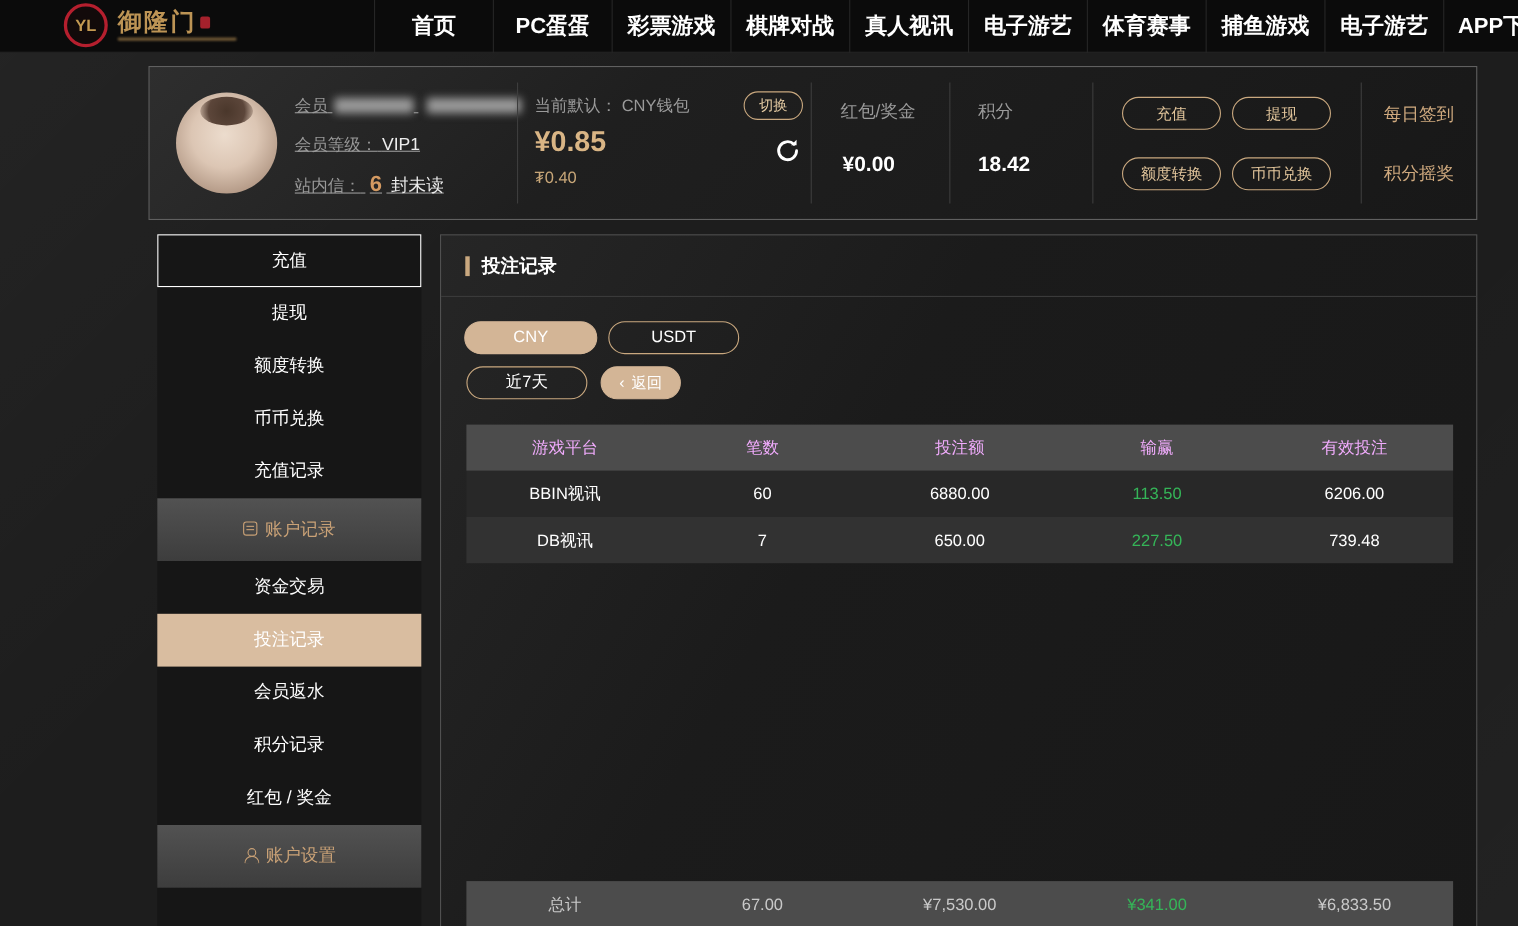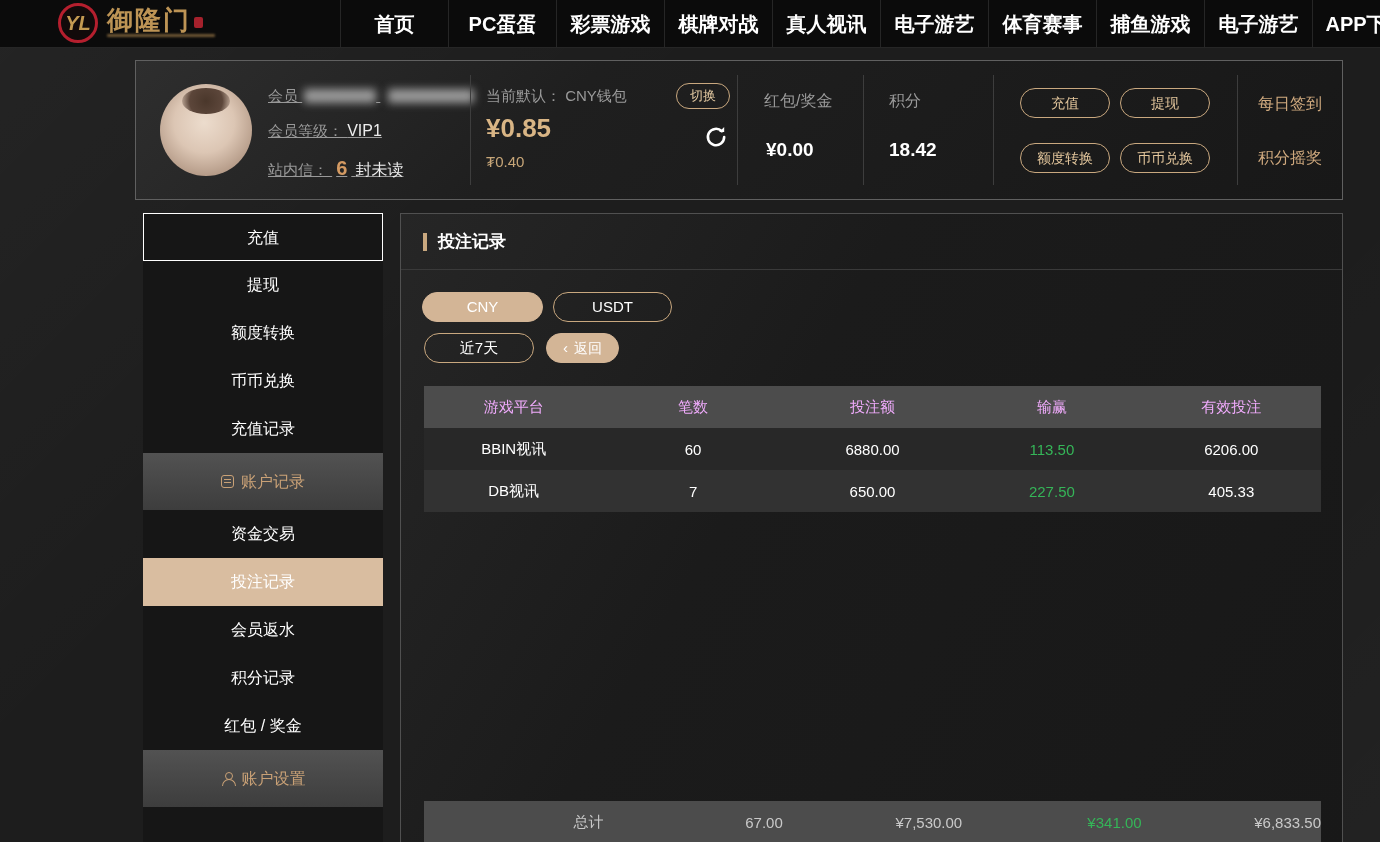--- a/index.html
+++ b/index.html
@@ -10,24 +10,24 @@
     background:
       linear-gradient(135deg, rgba(255,255,255,.03) 0%, rgba(255,255,255,0) 35%),
       linear-gradient(315deg, rgba(255,255,255,.025) 0%, rgba(255,255,255,0) 30%),
       #1d1d1d;
   }
   
   .topnav { position:absolute; left:0; top:0; width:1380px; height:48px;
     background:#0b0b0b; border-bottom:1px solid #262626; }
   .logo { position:absolute; left:58px; top:3px; display:flex; align-items:center; }
   .logo-circle { width:40px; height:40px; border-radius:50%; border:3px solid #b51f2e;
-    color:#c49a52; font-style:italic; font-weight:bold; font-size:20px;
+    color:#c49a52; font-weight:bold; font-size:15px;
     display:flex; align-items:center; justify-content:center; background:#120a0a; }
   .logo-textwrap { margin-left:9px; display:flex; flex-direction:column; }
-  .logo-cn { color:#bd9455; font-size:26px; font-weight:bold; letter-spacing:2px; line-height:22px; }
+  .logo-cn { color:#bd9455; font-size:22px; font-weight:bold; letter-spacing:2px; line-height:22px; }
   .logo-cn .seal { display:inline-block; width:9px; height:11px; background:#a5212c; border-radius:2px; margin-left:3px; vertical-align:1px; }
   .logo-tagline { width:108px; height:3px; margin-top:3px; background:rgba(189,148,85,.55); filter:blur(1px); border-radius:1px; }
   .nav-list { position:absolute; left:340px; top:0; height:48px; display:flex; }
   .nav-item { width:108px; height:48px; line-height:48px; text-align:center;
     color:#ffffff; font-size:20px; font-weight:bold; border-left:1px solid #262626; cursor:pointer; }
   .nav-item:last-child { border-right:1px solid #262626; }
   
   .user-panel { position:absolute; left:135px; top:60px; width:1208px; height:140px;
     border:1px solid #606060;
     background:linear-gradient(135deg,#2e2e2e 0%,#1f1f1f 35%,#181818 100%); }
@@ -84,21 +84,21 @@
     font-size:15px; color:#ffffff; cursor:pointer; }
   .tab-pill.filled { background:#d3b596; border:1px solid #d3b596; }
   .tab-pill.outline { background:transparent; border:1px solid #c9a87f; }
   .chev { font-size:15px; margin-right:6px; }
   .btable { position:absolute; left:23px; width:897px; }
   .trow { display:grid; grid-template-columns:repeat(5,1fr); height:42px; align-items:center;
     text-align:center; font-size:15px; }
   .trow.head { background:#4c4c4c; color:#f0abfc; }
   .trow.r0 { background:#282828; color:#ffffff; }
   .trow.r1 { background:#323232; color:#ffffff; }
-  .trow.total { background:#4c4c4c; color:#c9c9c9;text-align:right; }
+  .trow.total { background:#4c4c4c; color:#c9c9c9; }
   .green { color:#35b558 !important; }
 </style>
 </head>
 <body>
 
 <div id="page">
 
   <div class="topnav">
     <div class="logo">
       <div class="logo-circle">
@@ -219,21 +219,21 @@
         <span>60</span>
         <span>6880.00</span>
         <span class="green">113.50</span>
         <span>6206.00</span>
       </div>
       <div class="trow r1">
         <span>DB视讯</span>
         <span>7</span>
         <span>650.00</span>
         <span class="green">227.50</span>
-        <span>405.33</span>
+        <span>739.48</span>
       </div>
     </div>
 
     <div class="btable" style="top:587px;">
       <div class="trow total">
         <span>总计</span>
         <span>67.00</span>
         <span>¥7,530.00</span>
         <span class="green">¥341.00</span>
         <span>¥6,833.50</span>

